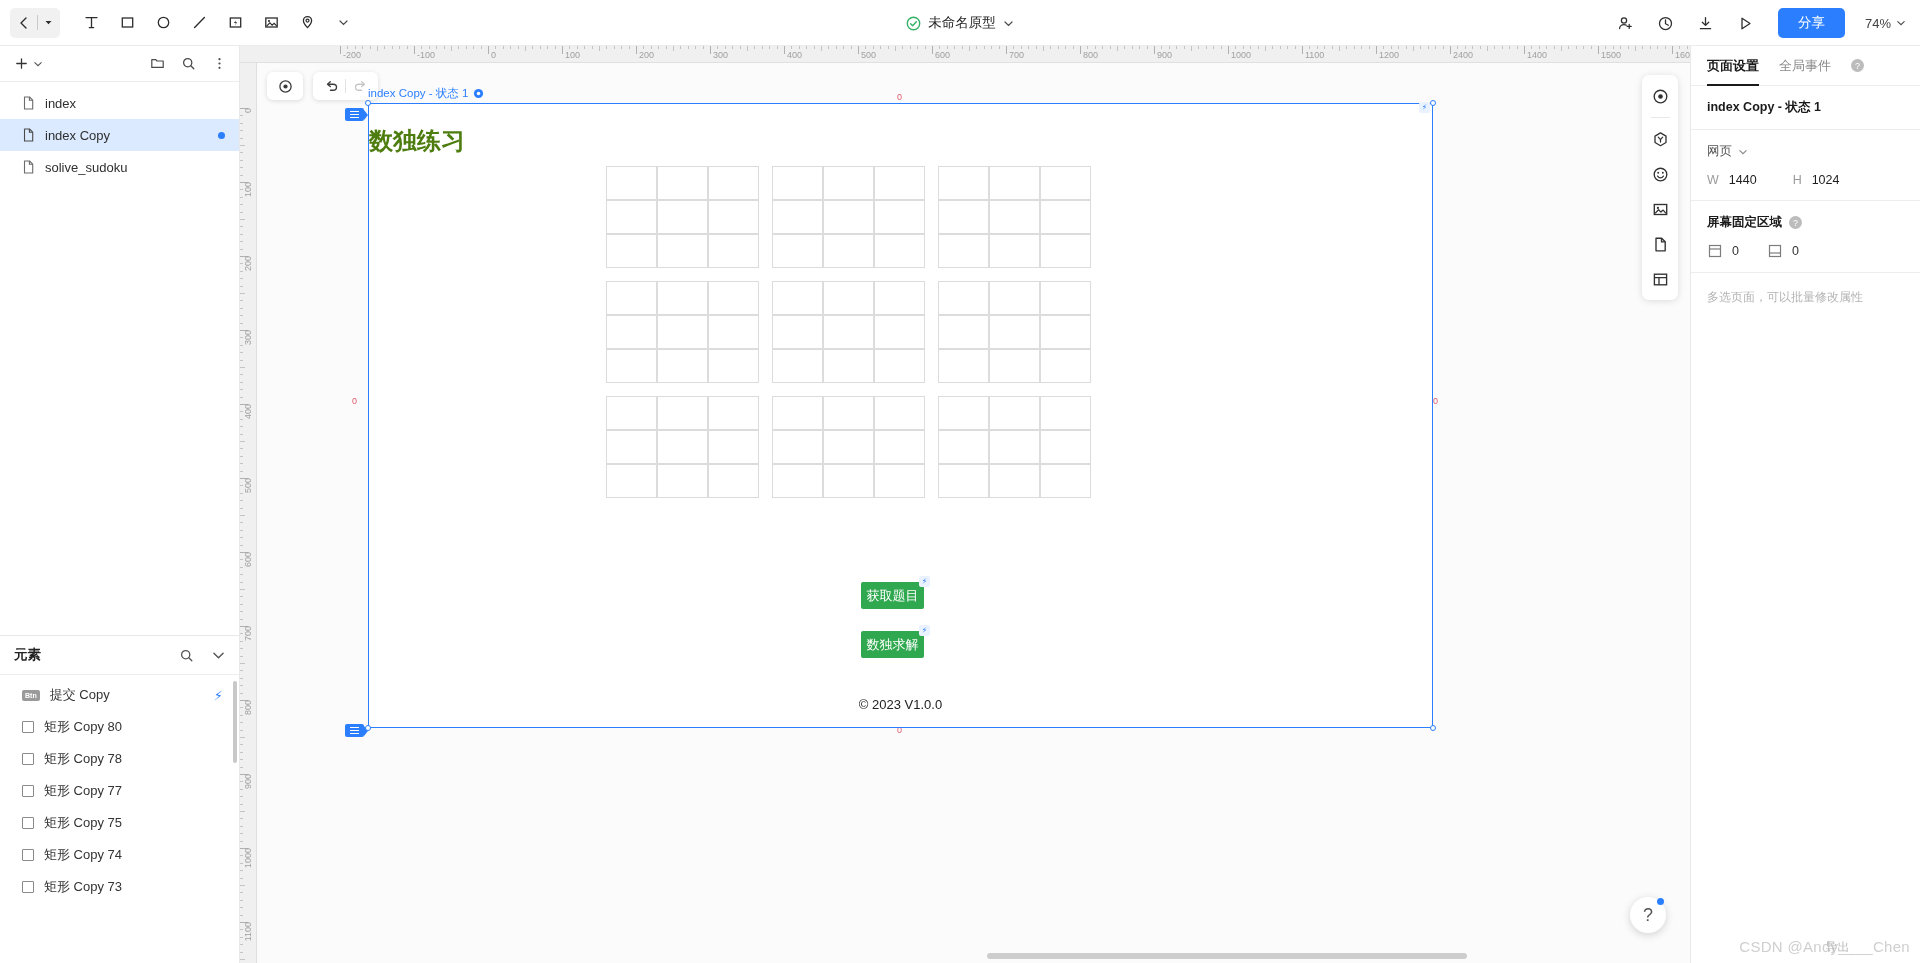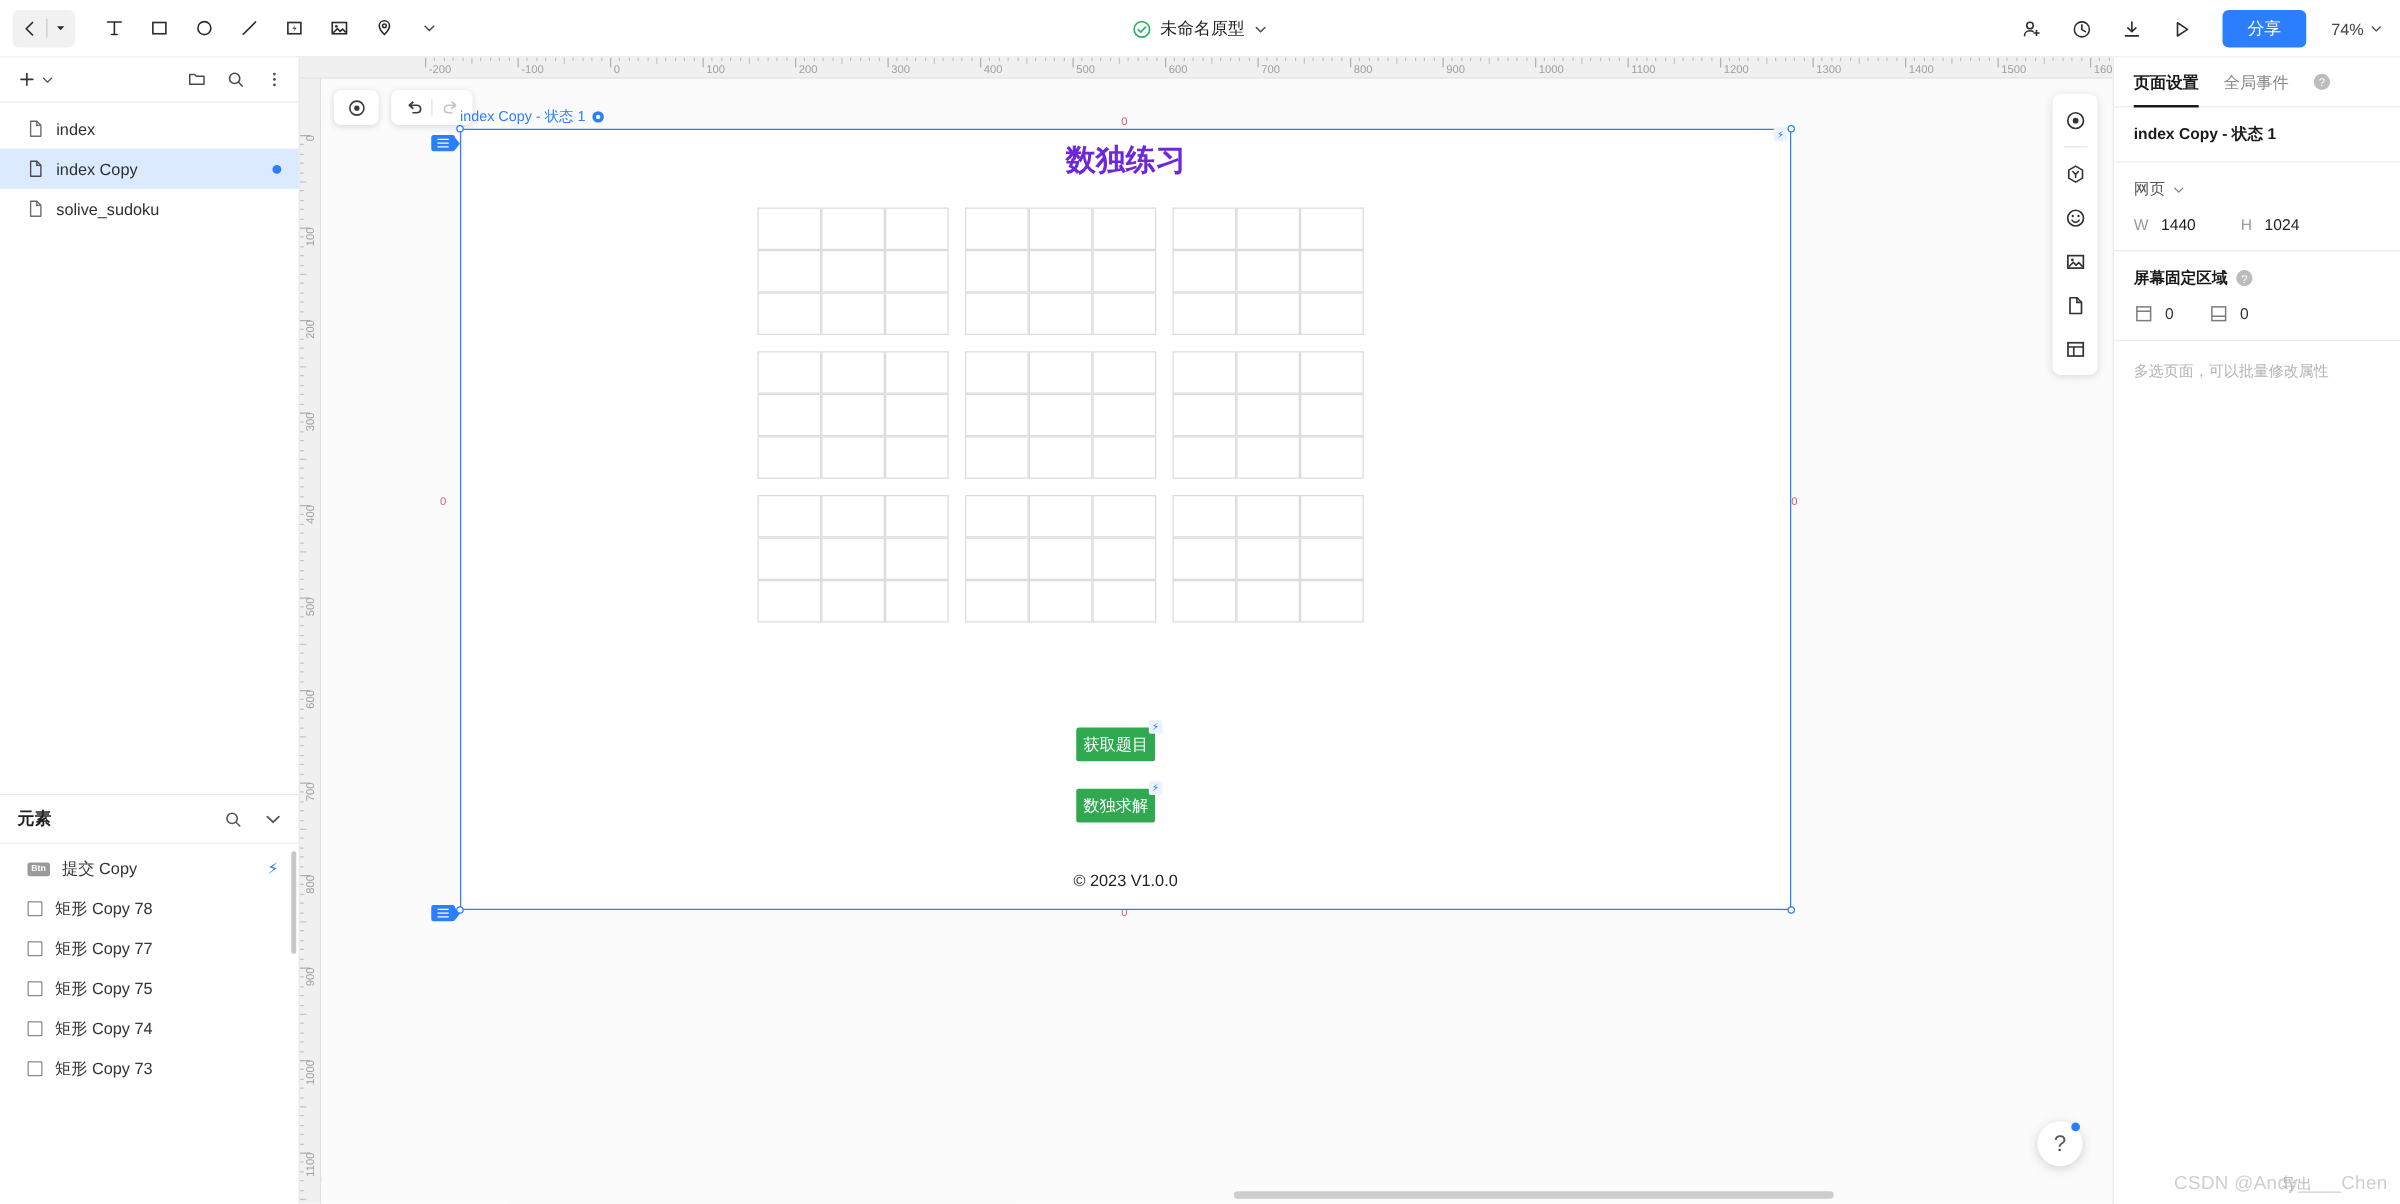--- a/index.html
+++ b/index.html
@@ -153,22 +153,22 @@
   }
   .ab-tag i { display: block; width: 9px; height: 1.2px; background: #fff; box-shadow: 0 3px 0 #fff, 0 -3px 0 #fff; }
   .lightning-badge {
     position: absolute; top: -6px; right: -6px; width: 11px; height: 11px;
     background: #eaf2ff; border-radius: 2px; color: #2b7fff;
     font-size: 8px; display: flex; align-items: center; justify-content: center;
   }
   .zero-mark { position: absolute; font-size: 9px; color: #e05a6b; }
 
   .sudoku-title {
-    position: absolute; left: 0; right: 0; top: 8px; text-align: center;
-    font-size: 24px; font-weight: 700; color: #6d28d9;
+    position: absolute; left: 0; right: 0; top: 21px; text-align: left;
+    font-size: 24px; font-weight: 700; color: #4d7c0f;
     font-family: "DejaVu Sans", sans-serif;
   }
   .sudoku-grid {
     position: absolute; left: 237px; top: 62px;
     display: grid; grid-template-columns: repeat(3, 1fr); gap: 13px;
   }
   .sbox { display: grid; grid-template-columns: repeat(3, 51px); grid-template-rows: repeat(3, 34px); }
   .scell { border: 1px solid #dcdcdc; }
   .green-btn {
     position: absolute; left: 492px; width: 63px; height: 27px;
@@ -431,20 +431,24 @@
             <path d="M1.6 3.6l3.9 3.8 3.9-3.8" fill="none" stroke="#555" stroke-width="1.2" stroke-linecap="round"></path>
           </svg>
       </div>
     </div>
 
     <div class="elem-list">
       <div class="elem-item">
         <span class="btn-tag">Btn</span>
         <span>提交 Copy</span>
         <span class="bolt">⚡</span>
+      </div>
+      <div class="elem-item">
+        <span class="sq-icon"></span>
+        <span>矩形 Copy 80</span>
       </div>
       <div class="elem-item">
         <span class="sq-icon"></span>
         <span>矩形 Copy 78</span>
       </div>
       <div class="elem-item">
         <span class="sq-icon"></span>
         <span>矩形 Copy 77</span>
       </div>
       <div class="elem-item">
@@ -625,21 +629,21 @@
       <div class="rh-tick" style="left: 1143.4px; height: 3px;"></div>
       <div class="rh-tick" style="left: 1150.8px; height: 3px;"></div>
       <div class="rh-tick" style="left: 1158.2px; height: 3px;"></div>
       <div class="rh-tick" style="left: 1165.6px; height: 3px;"></div>
       <div class="rh-tick" style="left: 1173px; height: 5px;"></div>
       <div class="rh-tick" style="left: 1180.4px; height: 3px;"></div>
       <div class="rh-tick" style="left: 1187.8px; height: 3px;"></div>
       <div class="rh-tick" style="left: 1195.2px; height: 3px;"></div>
       <div class="rh-tick" style="left: 1202.6px; height: 3px;"></div>
       <div class="rh-tick major" style="left: 1210px;"></div>
-      <div class="rh-label" style="left: 1210px;">1300</div>
+      <div class="rh-label" style="left: 1210px;">2400</div>
       <div class="rh-tick" style="left: 1217.4px; height: 3px;"></div>
       <div class="rh-tick" style="left: 1224.8px; height: 3px;"></div>
       <div class="rh-tick" style="left: 1232.2px; height: 3px;"></div>
       <div class="rh-tick" style="left: 1239.6px; height: 3px;"></div>
       <div class="rh-tick" style="left: 1247px; height: 5px;"></div>
       <div class="rh-tick" style="left: 1254.4px; height: 3px;"></div>
       <div class="rh-tick" style="left: 1261.8px; height: 3px;"></div>
       <div class="rh-tick" style="left: 1269.2px; height: 3px;"></div>
       <div class="rh-tick" style="left: 1276.6px; height: 3px;"></div>
       <div class="rh-tick major" style="left: 1284px;"></div>

